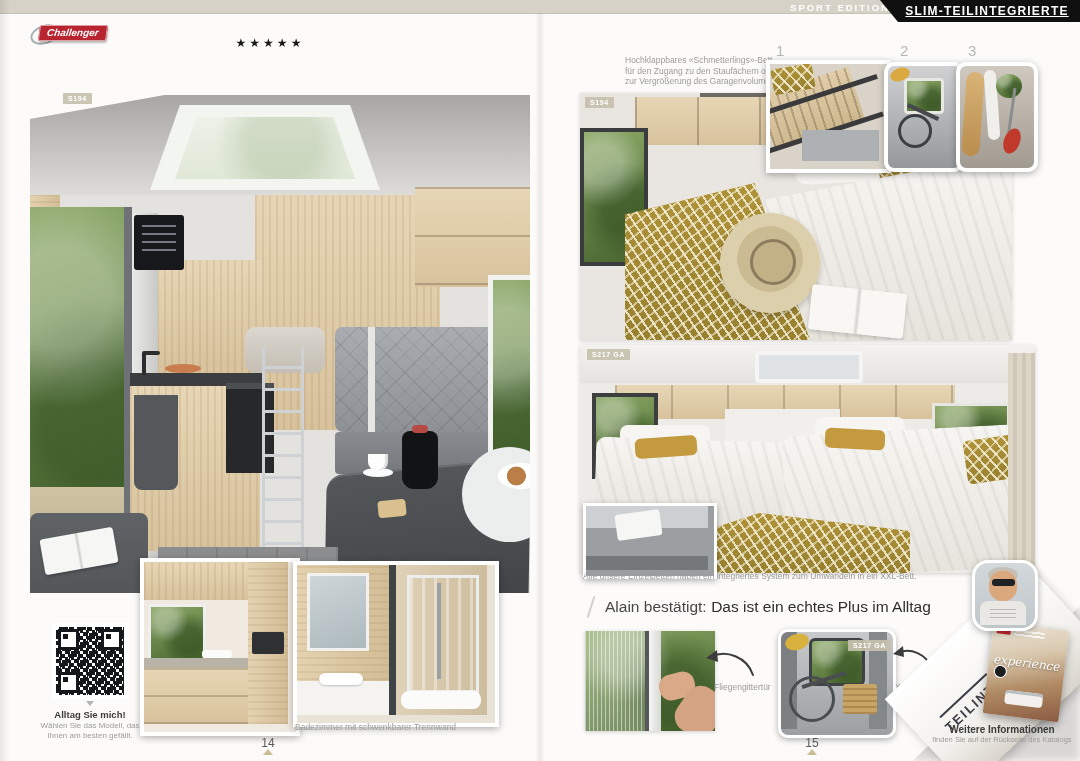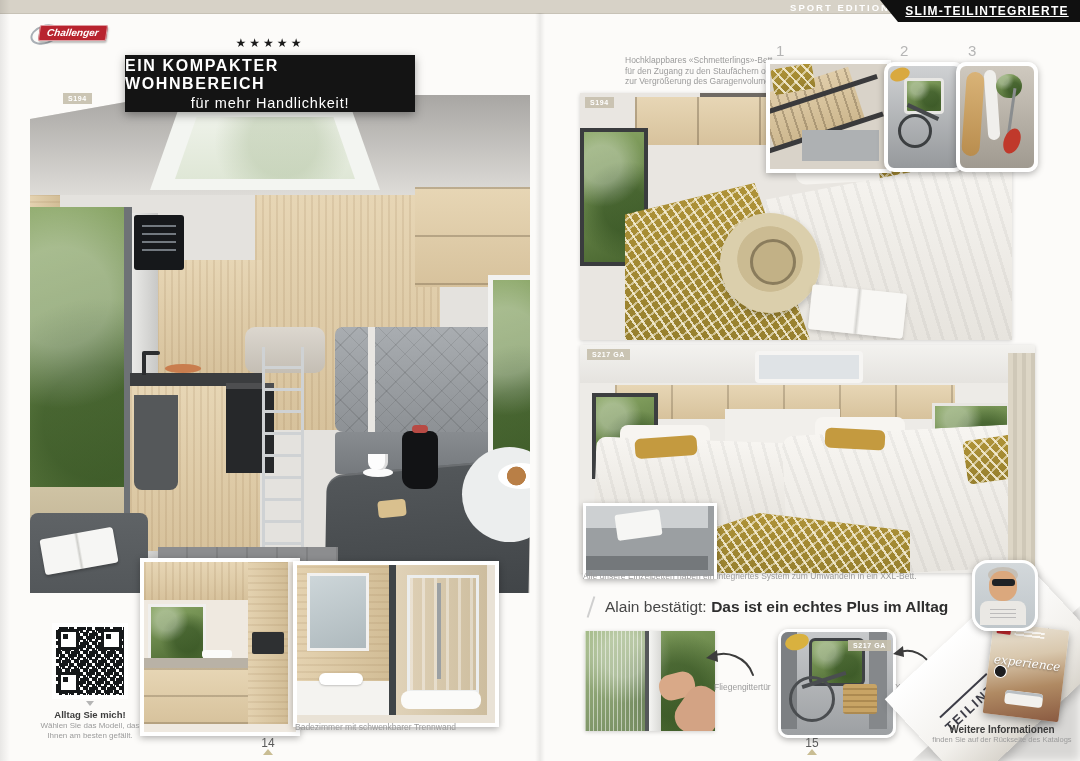--- a/index.html
+++ b/index.html
@@ -98,25 +98,20 @@
     <div class="abs" style="left:372px;top:336px;width:36px;height:58px;background:#121315;border-radius:8px 8px 12px 12px;"></div>
     <div class="abs" style="left:382px;top:330px;width:16px;height:8px;background:#b84a44;border-radius:4px;"></div>
     <div class="abs" style="left:348px;top:405px;width:28px;height:17px;background:#d9c08e;border-radius:4px;transform:rotate(-6deg);"></div>
     <div class="abs" style="left:0;top:418px;width:118px;height:80px;background:linear-gradient(180deg,#5f6366,#515ungs558);background:linear-gradient(180deg,#5f6366,#53575a);border-radius:8px 8px 0 0;"></div>
     <div class="abs" style="left:12px;top:438px;width:74px;height:36px;background:linear-gradient(90deg,#f6f6f4 47%,#cfcfcb 50%,#f6f6f4 53%);border-radius:3px;transform:rotate(-10deg);box-shadow:0 2px 3px rgba(0,0,0,.25);"></div>
     <div class="abs" style="left:128px;top:452px;width:180px;height:46px;background:repeating-linear-gradient(90deg,#8c8d8f 0 28px,#7f8082 28px 30px);"></div>
   </div>
   <div class="badge" style="left:63px;top:93px;">S194</div>
 
   <div class="abs" style="left:170px;top:36px;width:200px;text-align:center;font-size:12px;letter-spacing:3px;color:#1a1a1a;">★★★★★</div>
-  <div class="abs" style="left:125px;top:55px;width:290px;height:57px;background:#141414;box-shadow:0 3px 9px rgba(0,0,0,.35);
-              display:flex;flex-direction:column;align-items:center;justify-content:center;gap:2px;">
-    <div style="color:#fff;font-size:16px;font-weight:bold;letter-spacing:1.6px;">EIN KOMPAKTER WOHNBEREICH</div>
-    <div style="color:#fff;font-size:14.5px;letter-spacing:.8px;">für mehr Handlichkeit!</div>
-  </div>
 
   <div class="photo card" style="left:140px;top:558px;width:152px;height:170px;background:#efe9e0;">
     <div class="abs wood" style="left:0;top:0;width:104px;height:38px;"></div>
     <div class="abs woodv" style="left:104px;top:0;width:40px;height:162px;"></div>
     <div class="abs" style="left:108px;top:70px;width:32px;height:22px;background:#2e3032;border-radius:2px;"></div>
     <div class="abs green" style="left:4px;top:42px;width:52px;height:54px;border:3px solid #f0efed;"></div>
     <div class="abs" style="left:0;top:96px;width:104px;height:10px;background:#b9b2a6;"></div>
     <div class="abs" style="left:58px;top:88px;width:30px;height:8px;background:#fbfbf9;border-radius:3px;"></div>
     <div class="abs wood" style="left:0;top:106px;width:104px;height:56px;background-image:repeating-linear-gradient(180deg,rgba(60,45,25,.22) 0 2px,rgba(0,0,0,0) 2px 27px),linear-gradient(180deg,#e7d6b5,#d7c29c);"></div>
   </div>
@@ -217,21 +212,21 @@
     <div class="abs" style="left:0;top:0;width:122px;height:22px;background:#cdd0d2;"></div>
     <div class="abs" style="left:30px;top:6px;width:45px;height:26px;background:#f6f6f4;transform:rotate(-8deg);border-radius:3px;"></div>
     <div class="abs" style="left:0;top:50px;width:122px;height:14px;background:#74787b;"></div>
   </div>
 
   <div class="cap" style="left:583px;top:571px;">Alle unsere Einzelbetten haben ein integriertes System zum Umwandeln in ein XXL-Bett.</div>
 
   <div class="abs" style="left:590px;top:596px;width:2px;height:22px;background:#cfcfcf;transform:rotate(18deg);"></div>
   <div class="abs" style="left:605px;top:598px;white-space:nowrap;">
     <span style="font-size:15.5px;color:#474747;">Alain bestätigt:</span>
-    <span style="font-size:15.5px;color:#2e2e2e;font-weight:bold;">Das ist ein echtes Plus im Alltag</span>
+    <span style="font-size:15.5px;color:#2e2e2e;font-weight:normal;">Das ist ein echtes Plus im Alltag</span>
   </div>
 
   <div class="photo" style="left:585px;top:631px;width:130px;height:100px;">
     <div class="abs green" style="left:0;top:0;width:130px;height:100px;"></div>
     <div class="abs" style="left:0;top:0;width:64px;height:100px;background:repeating-linear-gradient(90deg,rgba(255,255,255,.5) 0 1px,rgba(0,0,0,0) 1px 4px),rgba(255,255,255,.22);"></div>
     <div class="abs" style="left:60px;top:0;width:4px;height:100px;background:#55585a;"></div>
     <div class="abs" style="left:64px;top:0;width:12px;height:100px;background:linear-gradient(90deg,#f5f5f3,#d9d9d6);"></div>
     <div class="abs" style="left:74px;top:42px;width:36px;height:26px;background:#d9a988;border-radius:12px;transform:rotate(-15deg);"></div>
     <div class="abs" style="left:94px;top:56px;width:42px;height:50px;background:#d3a384;border-radius:16px;transform:rotate(35deg);"></div>
   </div>

